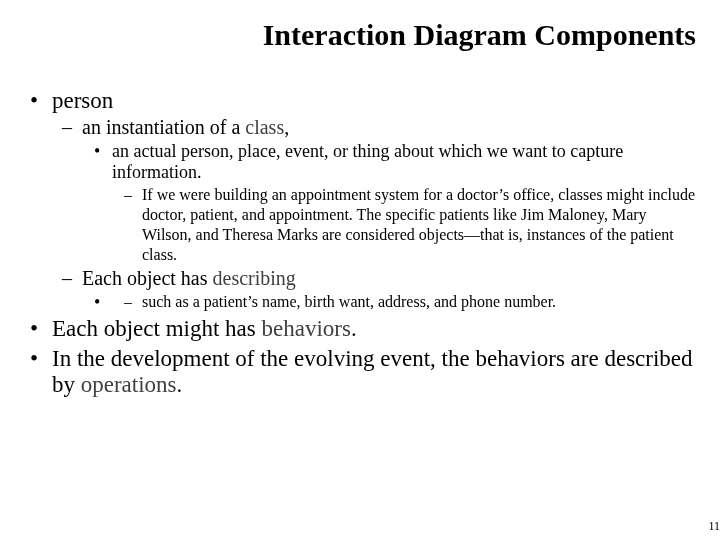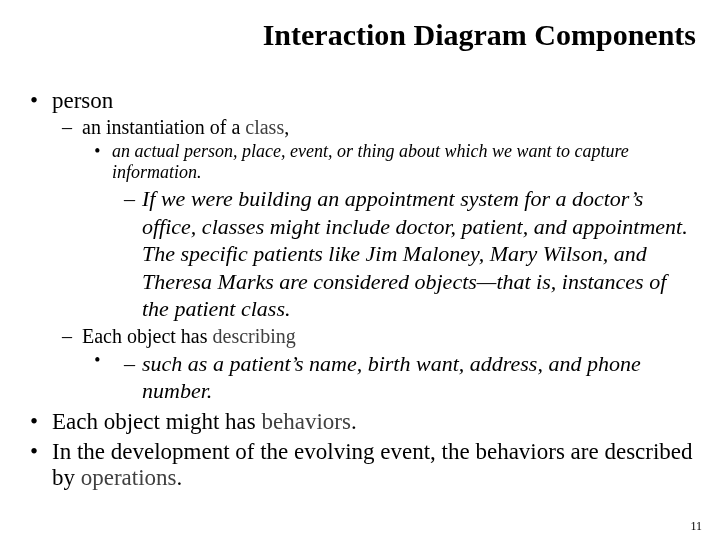--- a/index.html
+++ b/index.html
@@ -54,49 +54,48 @@
     top: 0;
   }
   .lvl3 {
     font-size: 18px;
     margin-top: 2px;
   }
   .lvl3 > li {
     position: relative;
     padding-left: 30px;
     margin-bottom: 2px;
-    font-style: italic;
   }
   .lvl3 > li::before {
     content: "•";
     position: absolute;
     left: 12px;
     top: 0;
   }
   .lvl4 {
-    font-size: 22px;
+    font-size: 16px;
     margin-top: 2px;
   }
   .lvl4 > li {
     position: relative;
     padding-left: 30px;
     margin-bottom: 2px;
     line-height: 1.25;
   }
   .lvl4 > li::before {
     content: "–";
     position: absolute;
     left: 12px;
     top: 0;
   }
   .accent { color: #404040; }
   .page-num {
     position: absolute;
     bottom: 6px;
-    right: 18px;
+    right: 0;
     font-size: 12px;
     font-family: "Times New Roman", Times, serif;
   }
 </style>
 </head>
 <body>
 
 <div class="slide">
   <h1 class="title">Interaction Diagram Components</h1>
 

